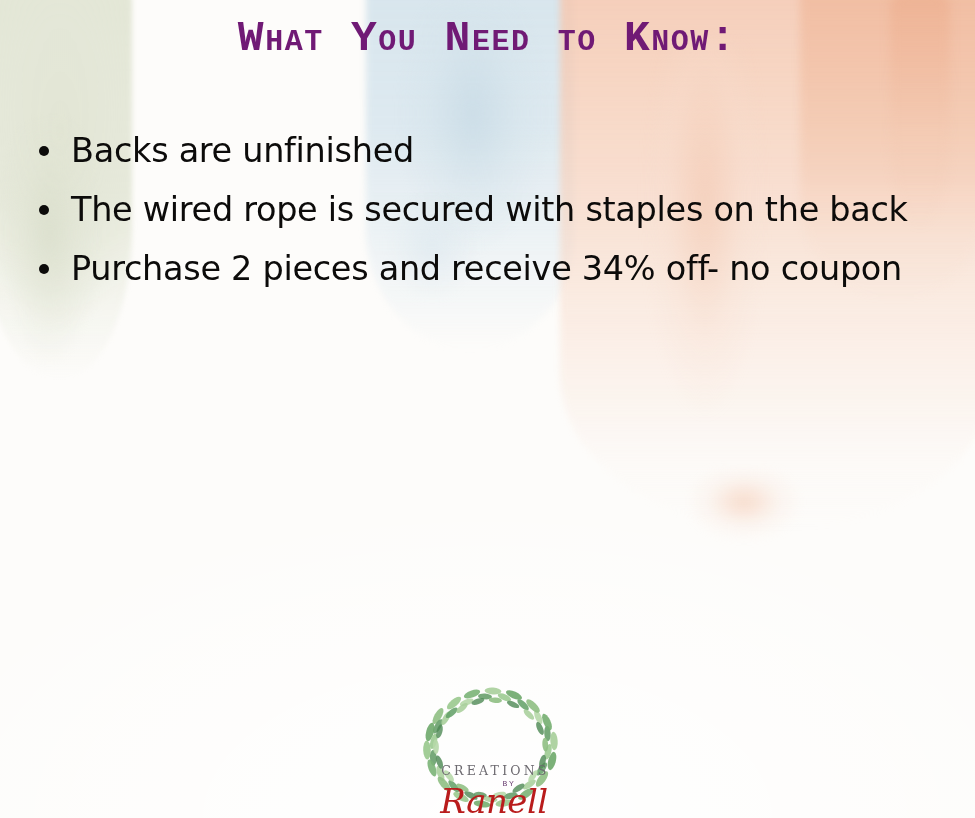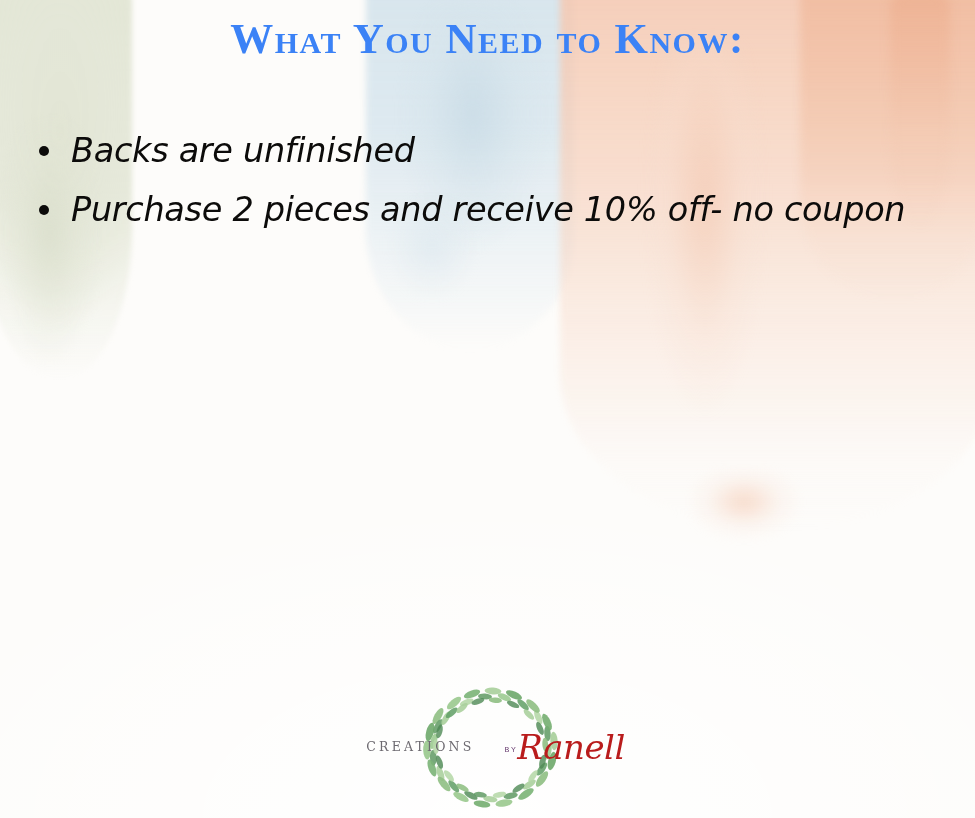--- a/index.html
+++ b/index.html
@@ -132,39 +132,38 @@
       radial-gradient(110% 70% at 50% 100%, rgba(255,255,255,0.92) 0%, rgba(255,255,255,0.0) 58%);
   }
 
   
   #title {
     position: absolute;
     left: 0;
     top: 14px;
     width: 975px;
     text-align: center;
-    font-family: Liberation Serif, serif;
+    font-family: Liberation Mono, monospace;
     font-size: 43px;
     font-weight: 700;
     font-variant: small-caps;
     letter-spacing: 1.5px;
-    color: #3b82f6;
+    color: #701a75;
     white-space: nowrap;
   }
 
   
   #bullets {
     position: absolute;
     left: 34px;
     top: 122px;
     width: 940px;
     margin: 0;
     padding: 0;
     list-style: none;
-    font-style: italic;
   }
   #bullets li {
     position: relative;
     padding-left: 37px;
     margin: 0 0 2px 0;
     font-family: "DejaVu Sans", "Liberation Sans", sans-serif;
     font-size: 33.5px;
     font-weight: 400;
     line-height: 57px;
     color: #0c0b0a;
@@ -190,23 +189,23 @@
     height: 142px;
   }
   #logo svg { display: block; }
   .logo-text-wrap {
     position: absolute;
     left: 0;
     top: 0;
     width: 172px;
     height: 142px;
     display: flex;
-    flex-direction: row;
+    flex-direction: column;
     align-items: center;
-    justify-content: center;
+    justify-content: flex-end;
     pointer-events: none;
   }
   .logo-creations {
     font-family: "DejaVu Serif", "Liberation Serif", serif;
     font-size: 12.5px;
     letter-spacing: 3.2px;
     color: #6d6a70;
     margin-left: 3px;
     margin-bottom: 1px;
   }
@@ -241,21 +240,22 @@
   <div class="wash wash-peach-mid"></div>
   <div class="wash wash-peach-strong"></div>
   <div class="wash wash-peach-streak"></div>
   <div class="wash wash-peach-blot"></div>
   <div class="wash wash-paper"></div>
 
   <div id="title">What You Need to Know:</div>
 
   <ul id="bullets">
     <li>Backs are unfinished</li>
-    <li>Purchase 2 pieces and receive 10% off- no coupon</li>
+    <li>The wired rope is secured with staples on the back</li>
+    <li>Purchase 2 pieces and receive 34% off- no coupon</li>
   </ul>
 
   <div id="logo">
     <svg width="172" height="142" viewBox="0 0 172 142">
       <g fill="none" stroke="none">
 
         <g id="wreath">
 
           <g transform="translate(30,40) rotate(-60)">
             <ellipse cx="0" cy="0" rx="9" ry="3.6" fill="#8fbf83" opacity="0.9"></ellipse>

